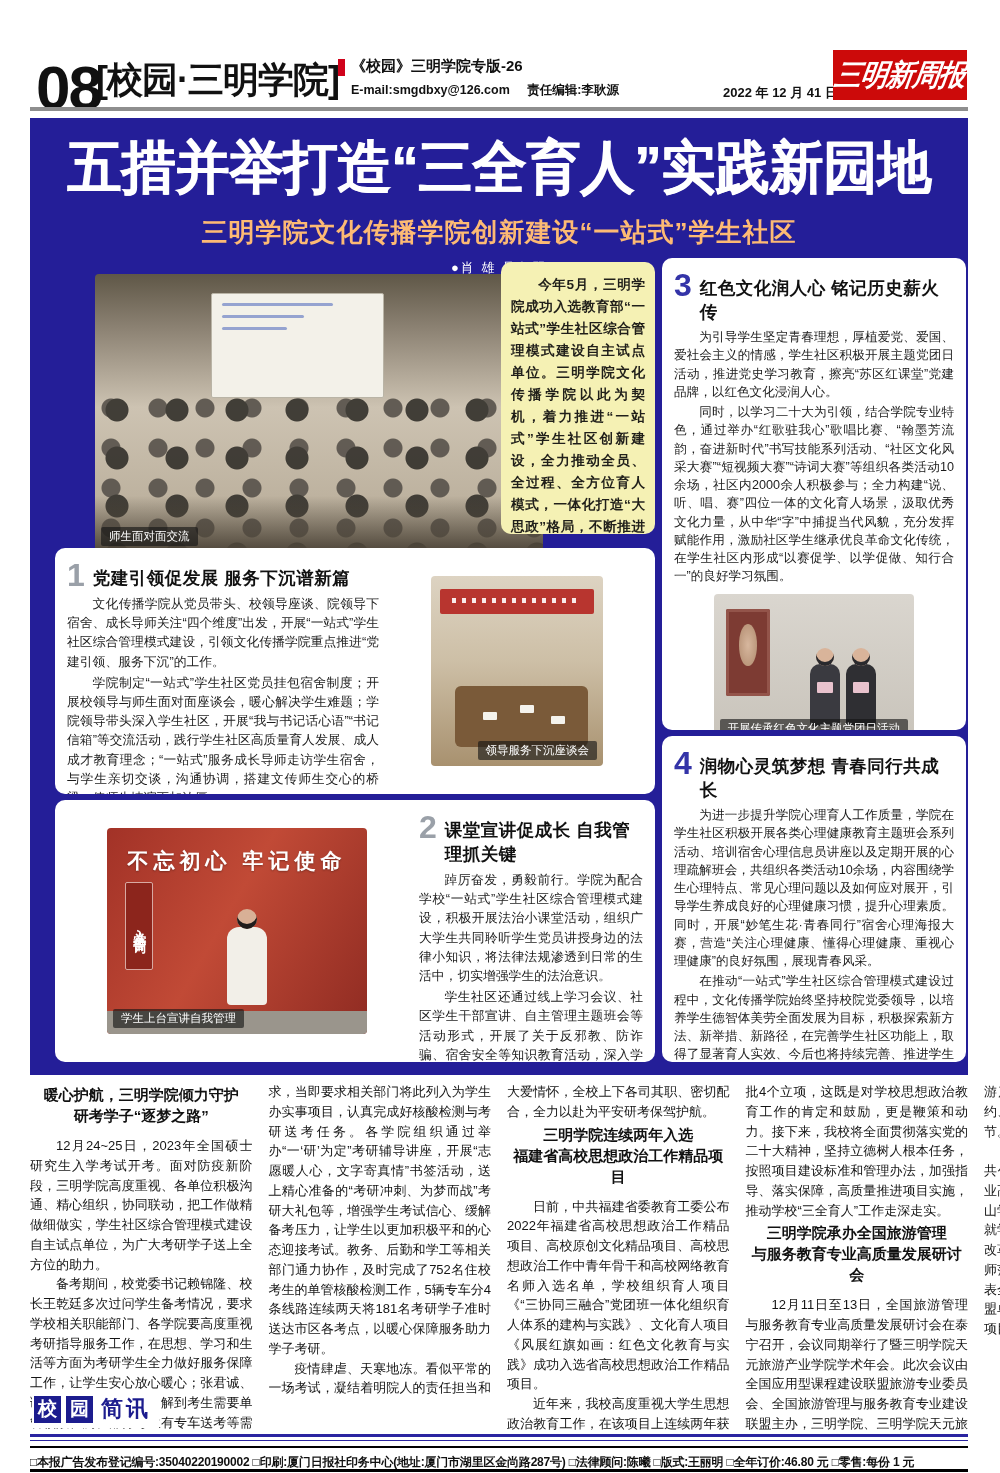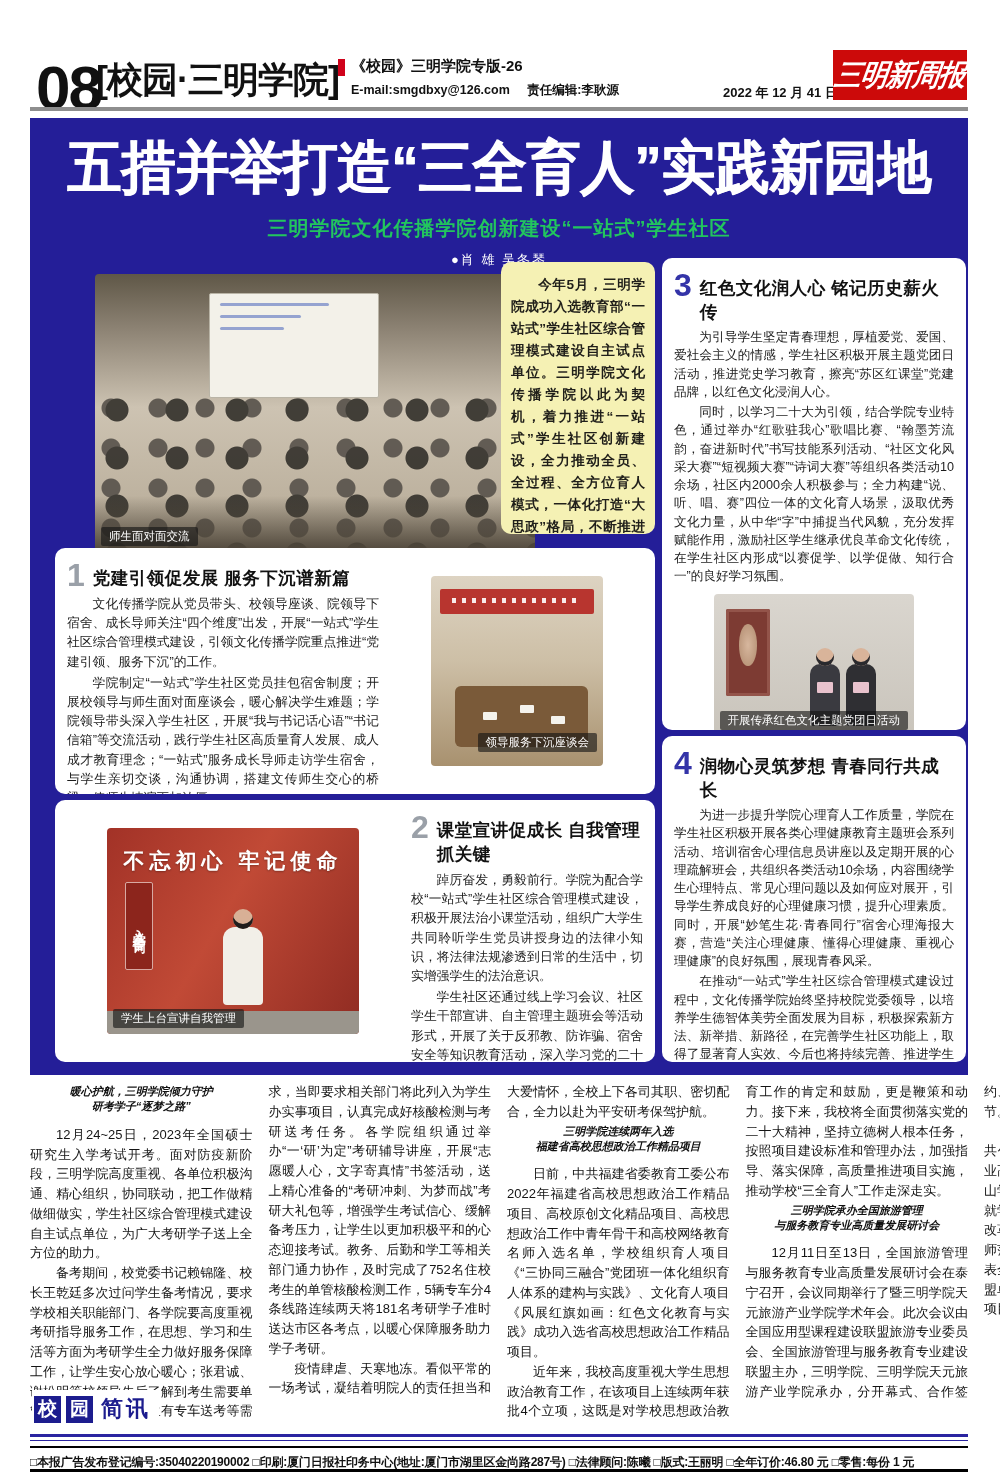--- a/index.html
+++ b/index.html
@@ -18,44 +18,44 @@
   .logo{position:absolute;left:833px;top:50px;width:134px;height:50px;background:#cc0a0a;
         color:#fff;display:flex;align-items:center;justify-content:center;
         font-size:27px;font-weight:900;font-style:italic;transform-origin:center;}
   .logo span{transform:skewX(-8deg) scaleY(1.1);letter-spacing:-1px;}
   .head-rule{position:absolute;left:30px;top:107px;width:938px;height:4px;background:#8e8e8e;}
 
   
   .feature{position:absolute;left:30px;top:118px;width:938px;height:957px;background:#241e98;}
   .headline{margin:14px 8px 0;text-align:center;color:#fff;font-size:54px;font-weight:900;
             letter-spacing:0px;transform:scaleY(1.06);text-shadow:1px 0 0 #fff;}
-  .subhead{margin:10px 0 0;text-align:center;color:#22c55e;font-size:20px;font-weight:800;letter-spacing:1px;}
+  .subhead{margin:10px 0 0;text-align:center;color:#fdba74;font-size:26px;font-weight:800;letter-spacing:1px;}
   .byline{margin-top:9px;text-align:center;color:#fff;font-size:13px;letter-spacing:2px;}
 
   .card{position:absolute;background:#fff;border-radius:10px;padding:12px;overflow:hidden;box-sizing:border-box;}
   .sec-head{display:flex;align-items:flex-start;gap:8px;margin-bottom:4px;}
   .num{font-size:32px;font-weight:900;line-height:30px;color:#9aa0a8;}
   .num-blue{color:#3434a8;}
   .sec-title{font-size:17.5px;font-weight:900;margin:6px 0 0;letter-spacing:0.5px;}
   .card p{margin:0 0 2px;text-align:justify;text-indent:2em;font-size:12.8px;line-height:1.5;color:#1c1c1c;}
   .card-sec3 p,.card-sec4 p{font-size:12.6px;line-height:1.45;}
 
   .card-sec1{left:25px;top:430px;width:600px;height:246px;display:flex;gap:12px;}
   .card-sec1 .col-text{width:312px;flex:0 0 auto;}
   .card-sec2{left:25px;top:682px;width:600px;height:262px;display:flex;gap:12px;}
   .card-sec2 .col-text{flex:1;}
   .card-sec3{left:632px;top:140px;width:304px;height:472px;}
   .card-sec4{left:632px;top:618px;width:304px;height:326px;}
 
   
-  .photo{position:relative;overflow:hidden;border-radius:4px;}
+  .photo{position:relative;overflow:hidden;border-radius:4px;padding-left:8px;}
   .cap{position:absolute;background:rgba(20,20,20,.62);color:#fff;font-size:11.5px;
        padding:2px 8px;border-radius:2px;white-space:nowrap;}
   .cap-left{left:6px;bottom:6px;}
-  .cap-right{right:6px;bottom:14px;}
+  .cap-right{right:6px;bottom:6px;}
 
   .photo-a{position:absolute;left:25px;top:140px;width:440px;height:278px;border-radius:4px;
            background:linear-gradient(180deg,#5f5747 0%,#8d8374 20%,#cdc3b2 48%,#b4a894 100%);}
   .screen{position:absolute;left:26%;top:7%;width:38%;height:37%;background:#f3f1e9;
           border:1px solid #b9b4a6;border-radius:2px;}
   .scribble{height:3px;background:#7d90c9;border-radius:2px;margin:9px 10px 0;opacity:.8;}
   .heads{position:absolute;left:0;right:0;bottom:0;height:56%;opacity:.9;
      background-image:
        radial-gradient(circle at 22px 14px,#32302b 11px,transparent 12px),
        radial-gradient(circle at 16px 12px,#57524b 9px,transparent 10px);
@@ -97,22 +97,22 @@
 
   
   .intro-box{position:absolute;left:471px;top:144px;width:154px;height:272px;background:#f5f1b4;
              border-radius:10px;padding:12px 10px;box-sizing:border-box;overflow:hidden;}
   .intro-box p{margin:0;font-size:13.6px;font-weight:600;line-height:1.62;text-align:justify;
                text-indent:2em;color:#201f1a;}
 
   
   .briefs{position:absolute;left:30px;top:1082px;width:938px;height:352px;
           column-count:4;column-gap:16px;column-fill:auto;}
-  .briefs h4{margin:2px 0 10px;font-size:11px;font-weight:900;text-align:center;line-height:1.4;
-             break-inside:avoid;font-style:italic;}
+  .briefs h4{margin:2px 0 10px;font-size:15px;font-weight:900;text-align:center;line-height:1.4;
+             break-inside:avoid;}
   .briefs p{margin:0;font-size:13px;line-height:1.52;text-align:justify;text-indent:2em;color:#141414;}
   .brief-badge{position:absolute;left:32px;top:1390px;background:#fff;display:flex;align-items:center;
                gap:5px;padding:4px 8px 4px 2px;}
   .brief-badge .b{width:27px;height:27px;background:#1c1c8e;color:#fff;font-size:19px;font-weight:900;
                   display:flex;align-items:center;justify-content:center;}
   .brief-badge .t{color:#1c1c8e;font-size:22px;font-weight:900;letter-spacing:3px;margin-left:3px;}
 
   .blue-sep{position:absolute;left:30px;top:1434px;width:938px;height:7px;
             border-top:3px solid #2a24a0;border-bottom:1px solid #2a24a0;box-sizing:border-box;}
   .colophon{position:absolute;left:30px;top:1446px;width:938px;border-top:2px solid #000;

